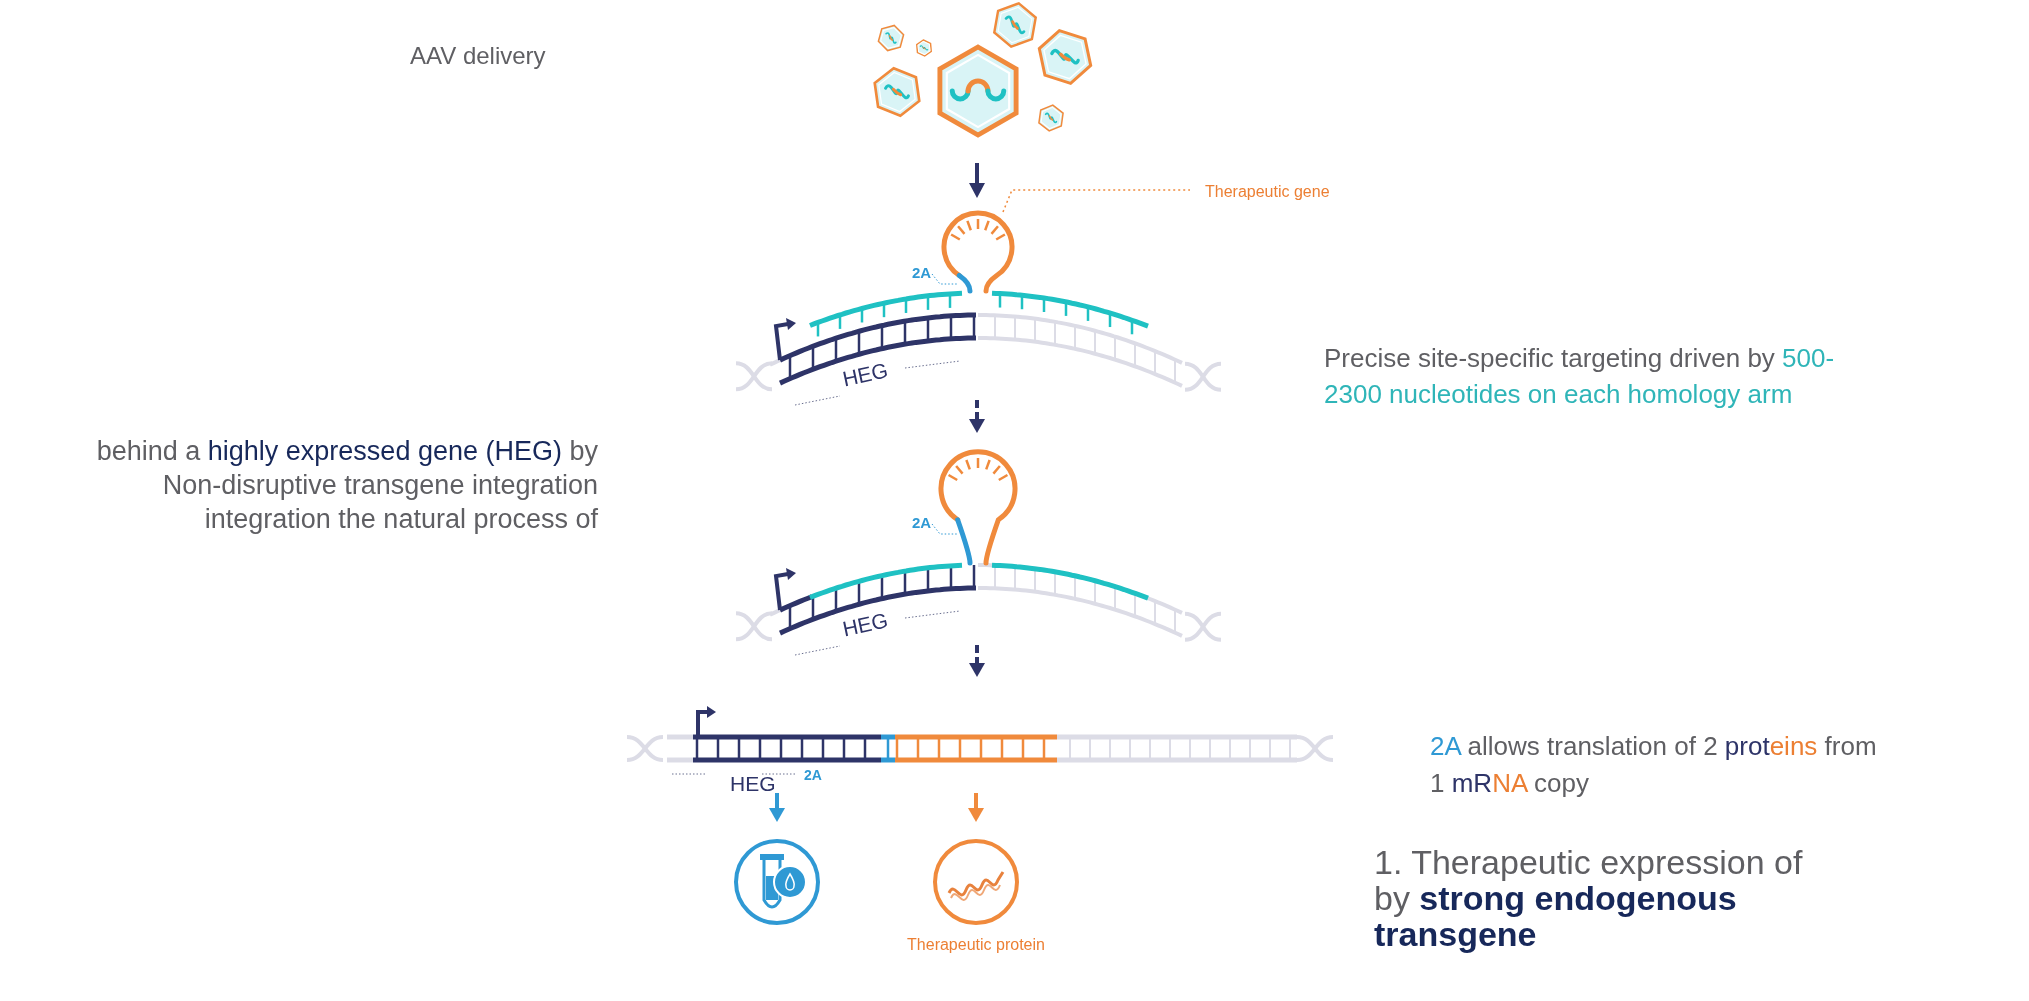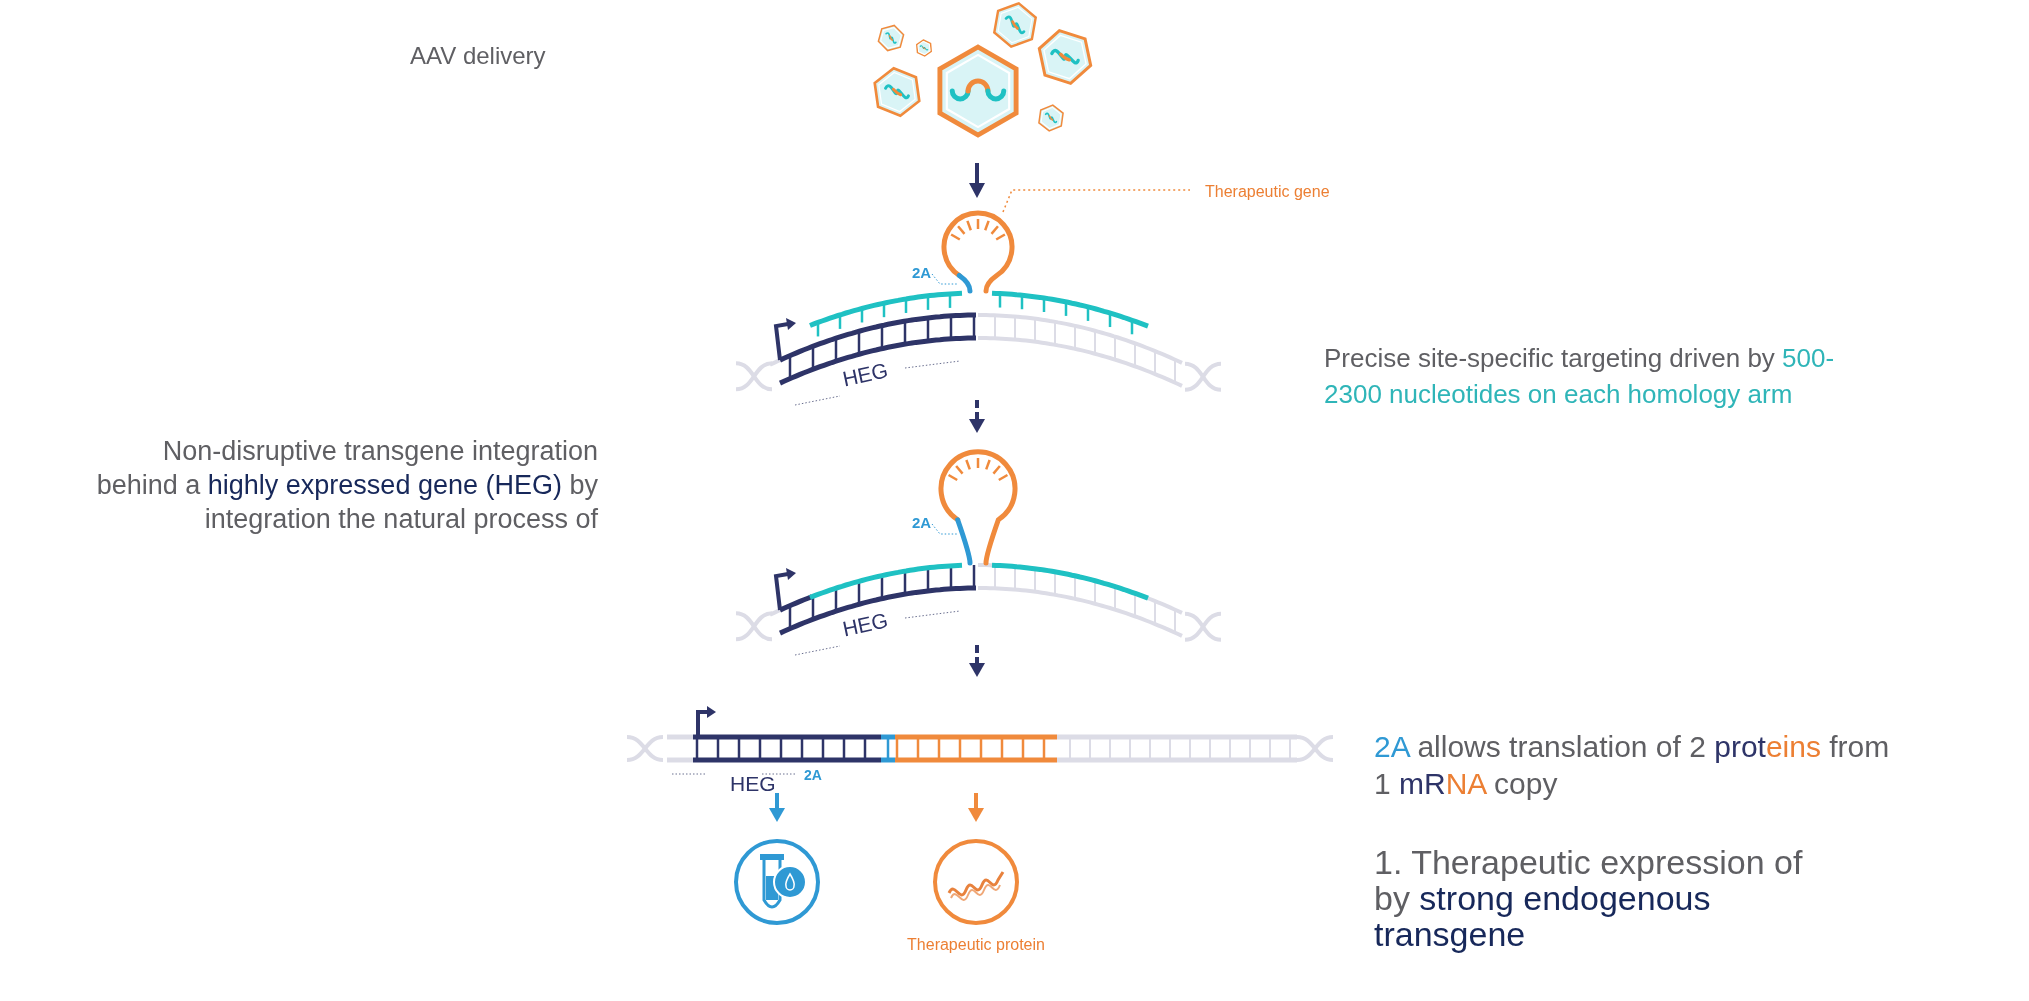--- a/index.html
+++ b/index.html
@@ -1,41 +1,41 @@
 <!DOCTYPE html>
 <html><head>
 <meta charset="utf-8">
 <style>
   html, body { margin:0; padding:0; background:#ffffff; }
   body { width:2029px; height:1001px; position:relative; overflow:hidden;
          font-family:"Liberation Sans", sans-serif; color:#5f5f63; }
   .txt { position:absolute; font-family:"Liberation Sans", sans-serif; }
   .gray { color:#5f5f63; }
   .navy { color:#17285a; }
-  .navyb { color:#17285a; font-weight:normal; }
+  .navyb { color:#17285a; font-weight:bold; }
   .teal { color:#2fb5b8; }
   .orange { color:#ec7f33; }
   .blue { color:#2f99d4; }
   .purple { color:#2e3468; }
   #aav-label { left:410px; top:42px; font-size:24px; }
   #left-block { right:1431px; top:434px; font-size:27px; line-height:34px; text-align:right; white-space:nowrap; }
   #right-targeting { left:1324px; top:340px; font-size:26px; line-height:36px; white-space:nowrap; }
-  #right-2a { left:1374px; top:728px; font-size:30px; line-height:37px; white-space:nowrap; }
+  #right-2a { left:1430px; top:728px; font-size:26px; line-height:37px; white-space:nowrap; }
   #right-expr { left:1374px; top:844px; font-size:34px; line-height:36px; white-space:nowrap; }
   #diagram { position:absolute; left:0; top:0; }
   svg text { font-family:"Liberation Sans", sans-serif; }
 </style>
 </head>
 <body>
 
 <div class="txt gray" id="aav-label">AAV delivery</div>
 
 <div class="txt gray" id="left-block">
+  <div><span>behind a </span><span class="navy">highly expressed gene (HEG)</span><span> by</span></div>
   <div>Non-disruptive transgene integration</div>
-  <div><span>behind a </span><span class="navy">highly expressed gene (HEG)</span><span> by</span></div>
   <div>integration the natural process of</div>
 </div>
 
 <div class="txt gray" id="right-targeting">
   <div><span>Precise site-specific targeting driven by </span><span class="teal">500-</span></div>
   <div class="teal">2300 nucleotides on each homology arm</div>
 </div>
 
 <div class="txt gray" id="right-2a">
   <div><span class="blue">2A</span><span> allows translation of 2 </span><span class="purple">prot</span><span class="orange">eins</span><span> from</span></div>

